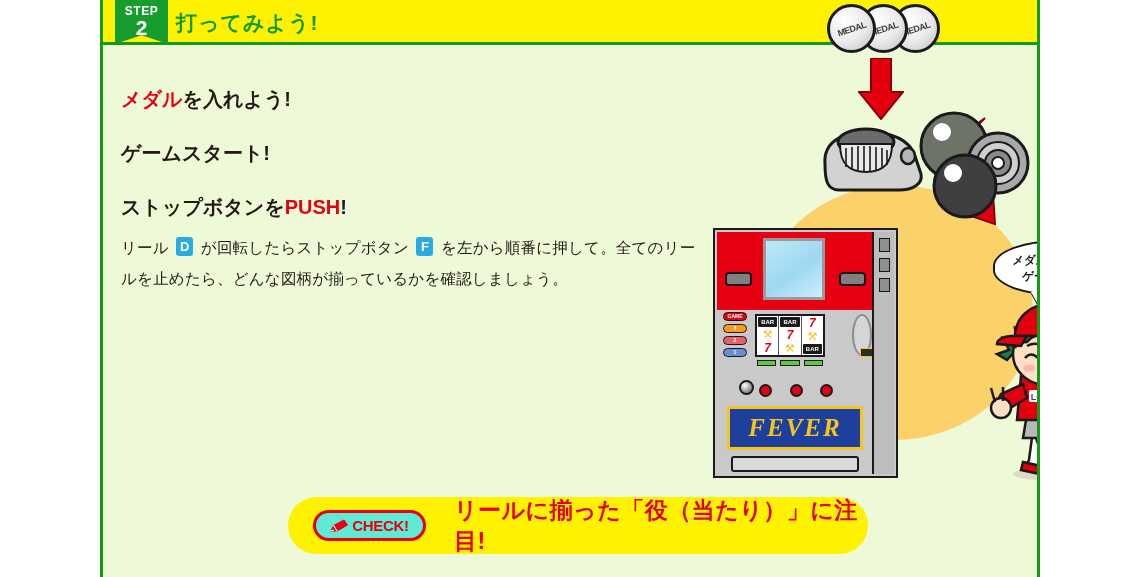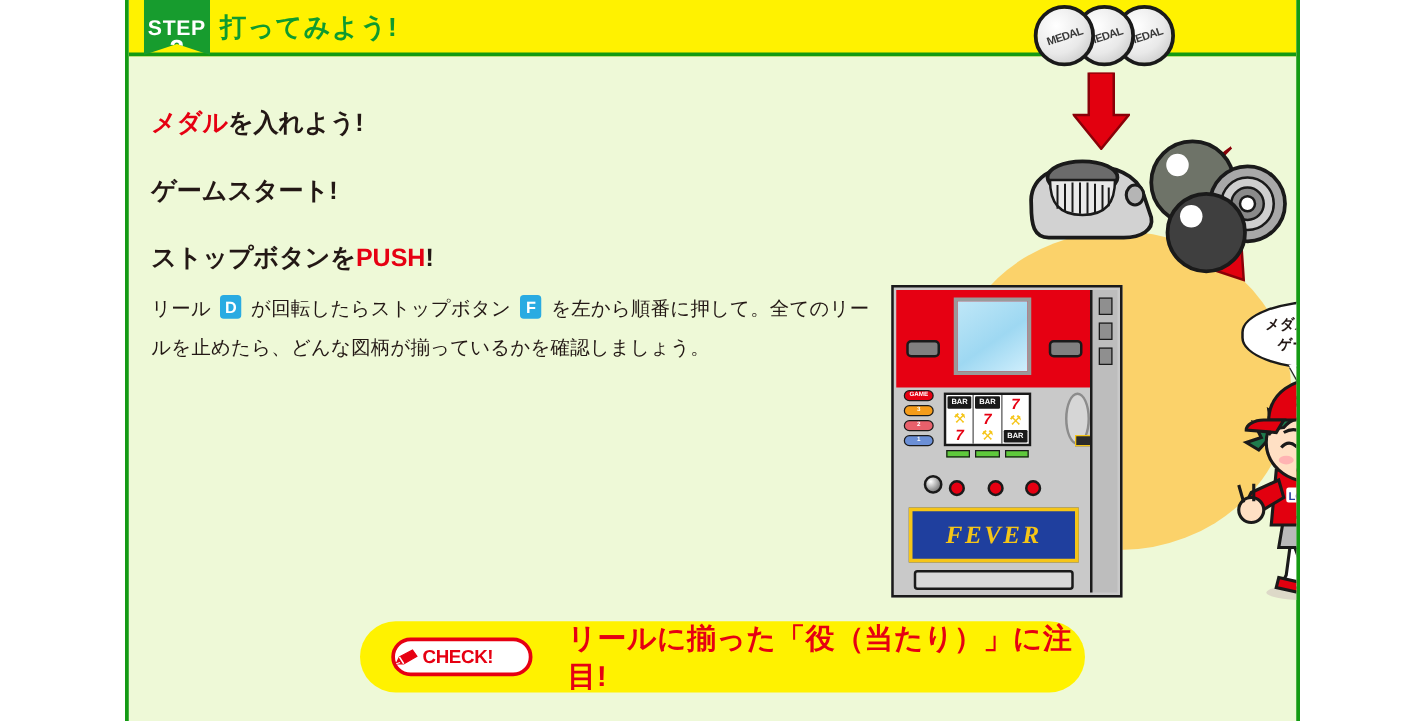--- a/index.html
+++ b/index.html
@@ -19,22 +19,22 @@
     position:absolute;left:0;top:0;width:100%;height:45px;
     background:#fff200;border-bottom:3px solid #149a14;box-sizing:border-box;
   }
 
   
   .step-ribbon{
     position:absolute;left:12px;top:0;width:53px;height:44px;
     background:#179c2e;color:#ffffff;text-align:center;
     clip-path:polygon(0 0,100% 0,100% 100%,50% 80%,0 100%);
   }
-  .step-word{display:block;font-size:17px;font-weight:bold;line-height:14px;
-    padding-top:16px;letter-spacing:.5px;}
+  .step-word{display:block;font-size:12px;font-weight:bold;line-height:14px;
+    padding-top:4px;letter-spacing:.5px;}
   .step-num{display:block;font-size:21px;font-weight:bold;line-height:19px;}
 
   .header-title{
     position:absolute;left:73px;top:3px;font-size:21px;font-weight:bold;
     color:#0f9b2f;letter-spacing:1px;line-height:39px;
   }
 
   
   .textcol{position:absolute;left:18px;top:58px;width:590px;}
   .sect{margin-bottom:26px;margin-top:28px;}
@@ -48,23 +48,23 @@
     text-align:center;border-radius:3px;vertical-align:2px;margin:0 3px;
     font-family:"Liberation Sans",sans-serif;
   }
 
   
   .checkbar{
     position:absolute;left:185px;top:497px;width:580px;height:57px;
     background:#fff200;border-radius:29px;display:flex;align-items:center;
   }
   .check-pill{
-    margin-left:25px;width:113px;height:31px;background:#ffffff;
+    margin-left:25px;width:113px;height:31px;background:#5eead4;
     border:3px solid #e60012;border-radius:16px;box-sizing:border-box;
-    display:flex;align-items:center;flex:none;
+    display:flex;align-items:center;justify-content:center;flex:none;
   }
   .pencil{width:20px;height:14px;margin-right:2px;flex:none;}
   .check-word{font-size:15px;font-weight:bold;color:#e60012;letter-spacing:-.3px;}
   .check-msg{margin-left:28px;font-size:23px;font-weight:bold;color:#e60012;letter-spacing:.5px;}
 
   
   .illus{position:absolute;left:600px;top:-0px;width:340px;height:500px;}
   .sunburst{
     position:absolute;left:55px;top:185px;width:275px;height:255px;
     background:#fbd26a;border-radius:50%;
@@ -121,21 +121,21 @@
   .m-oval{position:absolute;right:24px;top:84px;width:20px;height:42px;border-radius:50%;
     background:#d6d6d6;border:2px solid #8c8c8c;box-sizing:border-box;}
   .m-btnrow{position:absolute;left:44px;top:152px;width:74px;height:16px;display:flex;
     justify-content:space-between;align-items:center;}
   .rbtn{width:13px;height:13px;border-radius:50%;background:#e60012;border:2px solid #1a1a1a;box-sizing:border-box;}
   .m-ball{position:absolute;left:24px;top:150px;width:15px;height:15px;border-radius:50%;
     background:radial-gradient(circle at 33% 30%,#fff 0%,#9a9a9a 60%,#5e5e5e 100%);border:2px solid #1a1a1a;box-sizing:border-box;}
   .m-fever{position:absolute;left:12px;top:176px;width:136px;height:44px;background:#1f3f9e;
     border:3px solid #f5c518;box-sizing:border-box;display:flex;align-items:center;justify-content:center;}
   .m-fever span{font-family:"Liberation Serif",serif;font-style:italic;font-weight:bold;
-    font-size:20px;color:#f5c518;letter-spacing:2px;}
+    font-size:25px;color:#f5c518;letter-spacing:2px;}
   .m-tray{position:absolute;left:16px;top:226px;width:128px;height:16px;background:#d9d9d9;
     border:2px solid #1a1a1a;border-radius:3px;box-sizing:border-box;}
   .m-side{position:absolute;right:2px;top:2px;width:20px;bottom:2px;background:#bdbdbd;border-left:2px solid #1a1a1a;}
   .m-side i{display:block;margin:6px auto;width:11px;height:14px;background:#8f8f8f;border:1px solid #1a1a1a;box-sizing:border-box;}
 
   
   .bubble{position:absolute;left:290px;top:240px;width:128px;height:52px;background:#ffffff;
     border:2px solid #1a1a1a;border-radius:50%/46%;display:flex;align-items:center;
     justify-content:center;text-align:center;z-index:5;}
   .bubble span{font-size:11.5px;font-weight:bold;color:#231815;line-height:16px;}

